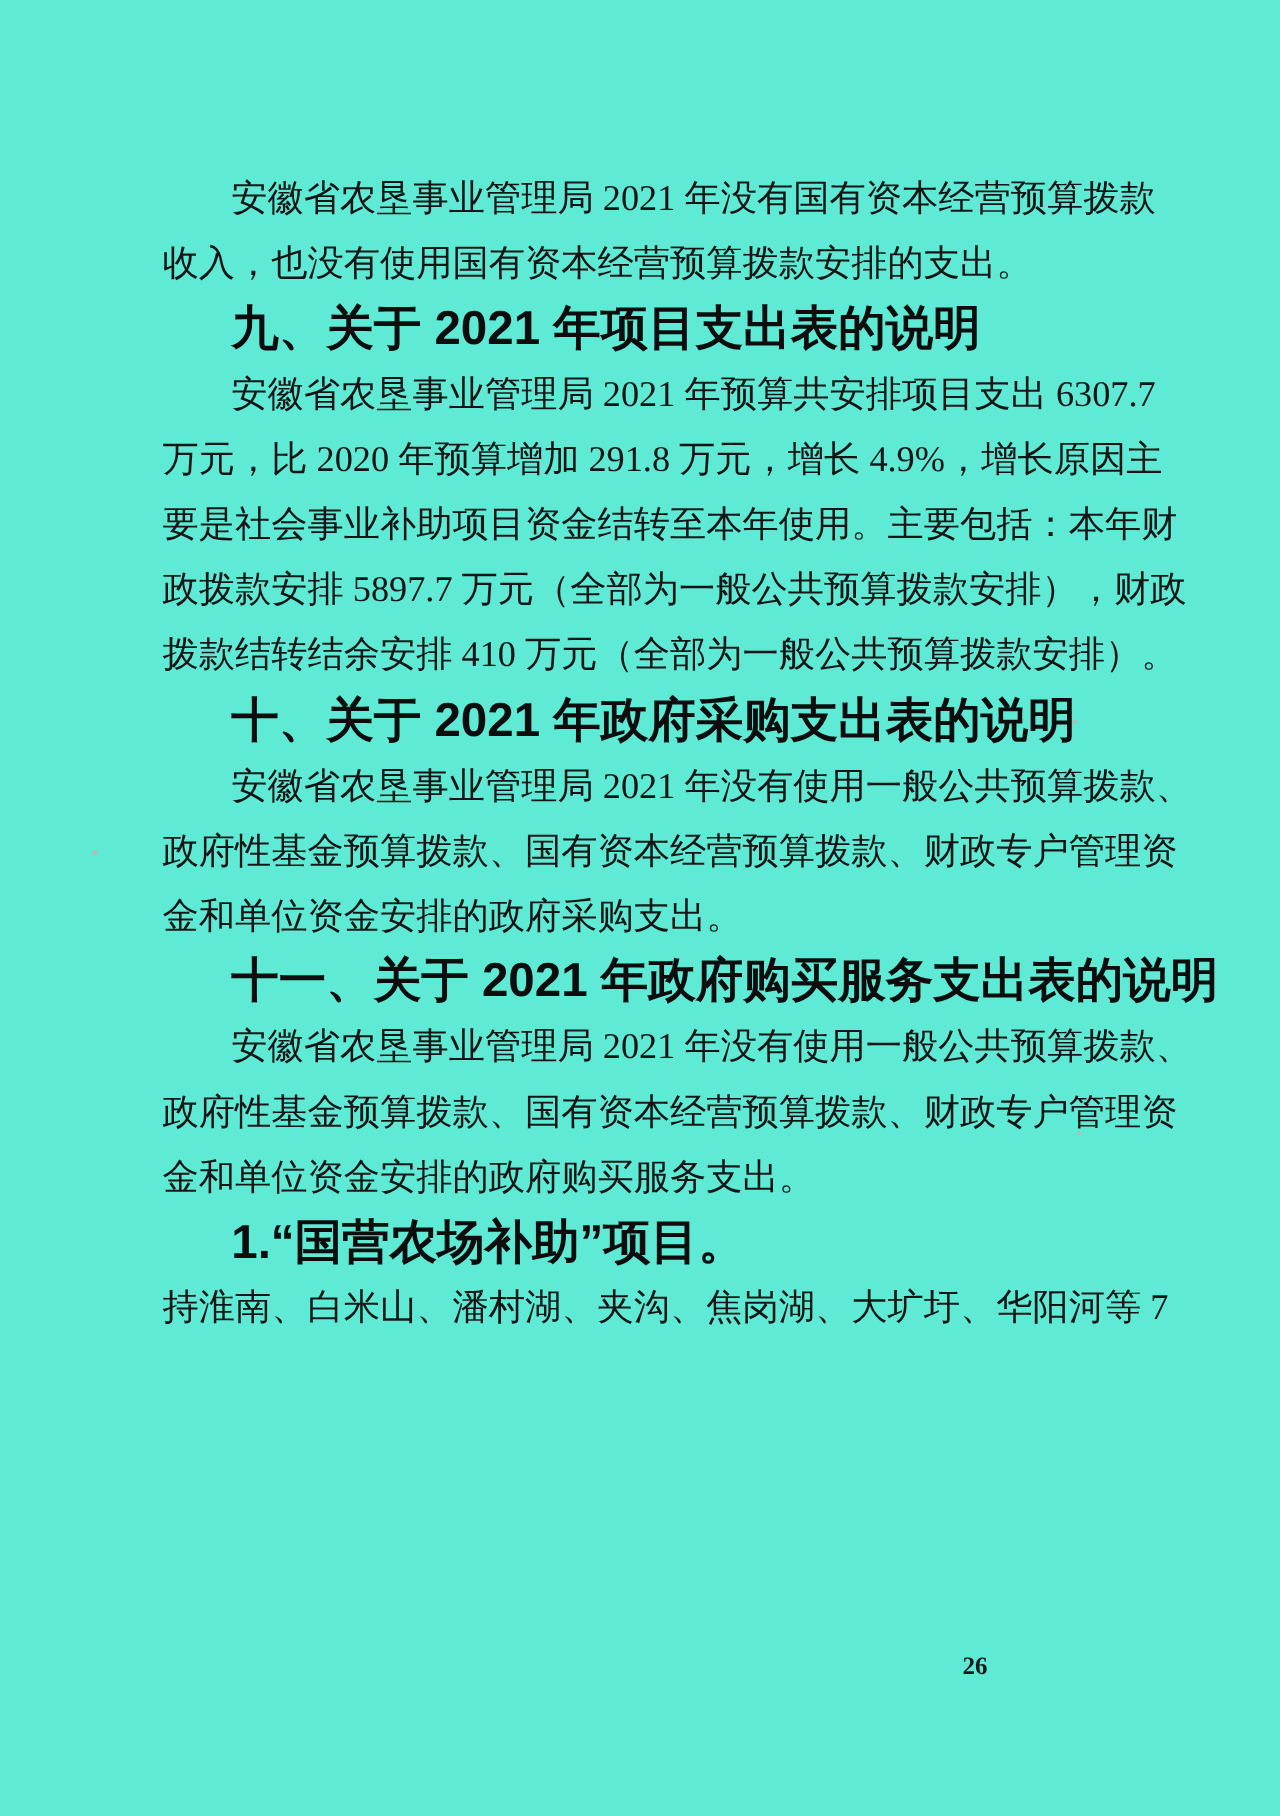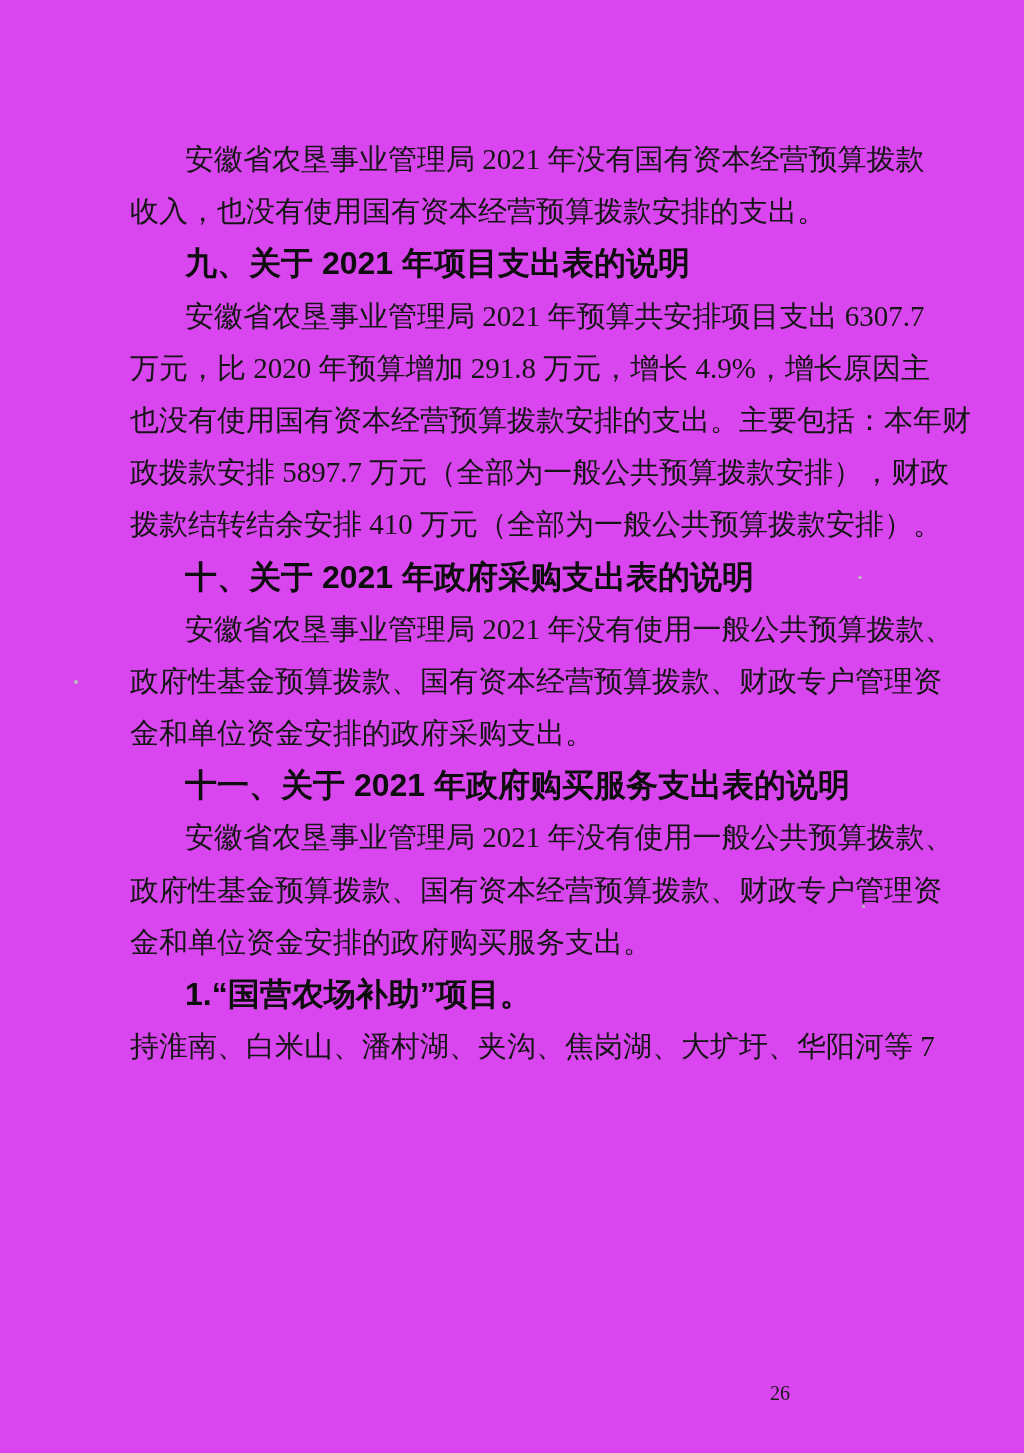--- a/index.html
+++ b/index.html
@@ -7,21 +7,21 @@
 
   html, body {
     background: #e8e8e8;
   }
 
   .page {
     position: relative;
     width: 1024px;
     height: 1453px;
     margin: 0 auto;
-    background: #d946ef;
+    background: #5eead4;
     color: #151515;
     overflow: hidden;
   }
 
   .text-block {
     position: absolute;
     left: 130px;
     top: 133px;
     width: 768px;
   }
@@ -36,30 +36,30 @@
     letter-spacing: 0px;
   }
 
   .line.indent {
     padding-left: 55px;
   }
 
   .line.heading {
     font-family: "Liberation Sans", "DejaVu Sans", sans-serif;
     font-weight: 700;
-    font-size: 32px;
+    font-size: 38px;
     color: #0d0d0d;
   }
 
   .page-number {
     position: absolute;
     left: 770px;
-    top: 1382px;
+    top: 1322px;
     font-family: "Liberation Serif", "DejaVu Serif", serif;
-    font-weight: 400;
+    font-weight: 700;
     font-size: 20px;
     color: #1a1a1a;
   }
 
   
   .speck {
     position: absolute;
     border-radius: 50%;
     background: #b9b9b9;
   }
@@ -71,21 +71,21 @@
 <body>
 
 <div class="page">
 
   <div class="text-block">
     <div class="line indent">安徽省农垦事业管理局 2021 年没有国有资本经营预算拨款</div>
     <div class="line">收入，也没有使用国有资本经营预算拨款安排的支出。</div>
     <div class="line heading indent">九、关于 2021 年项目支出表的说明</div>
     <div class="line indent">安徽省农垦事业管理局 2021 年预算共安排项目支出 6307.7</div>
     <div class="line">万元，比 2020 年预算增加 291.8 万元，增长 4.9%，增长原因主</div>
-    <div class="line">也没有使用国有资本经营预算拨款安排的支出。主要包括：本年财</div>
+    <div class="line">要是社会事业补助项目资金结转至本年使用。主要包括：本年财</div>
     <div class="line">政拨款安排 5897.7 万元（全部为一般公共预算拨款安排），财政</div>
     <div class="line">拨款结转结余安排 410 万元（全部为一般公共预算拨款安排）。</div>
     <div class="line heading indent">十、关于 2021 年政府采购支出表的说明</div>
     <div class="line indent">安徽省农垦事业管理局 2021 年没有使用一般公共预算拨款、</div>
     <div class="line">政府性基金预算拨款、国有资本经营预算拨款、财政专户管理资</div>
     <div class="line">金和单位资金安排的政府采购支出。</div>
     <div class="line heading indent">十一、关于 2021 年政府购买服务支出表的说明</div>
     <div class="line indent">安徽省农垦事业管理局 2021 年没有使用一般公共预算拨款、</div>
     <div class="line">政府性基金预算拨款、国有资本经营预算拨款、财政专户管理资</div>
     <div class="line">金和单位资金安排的政府购买服务支出。</div>

